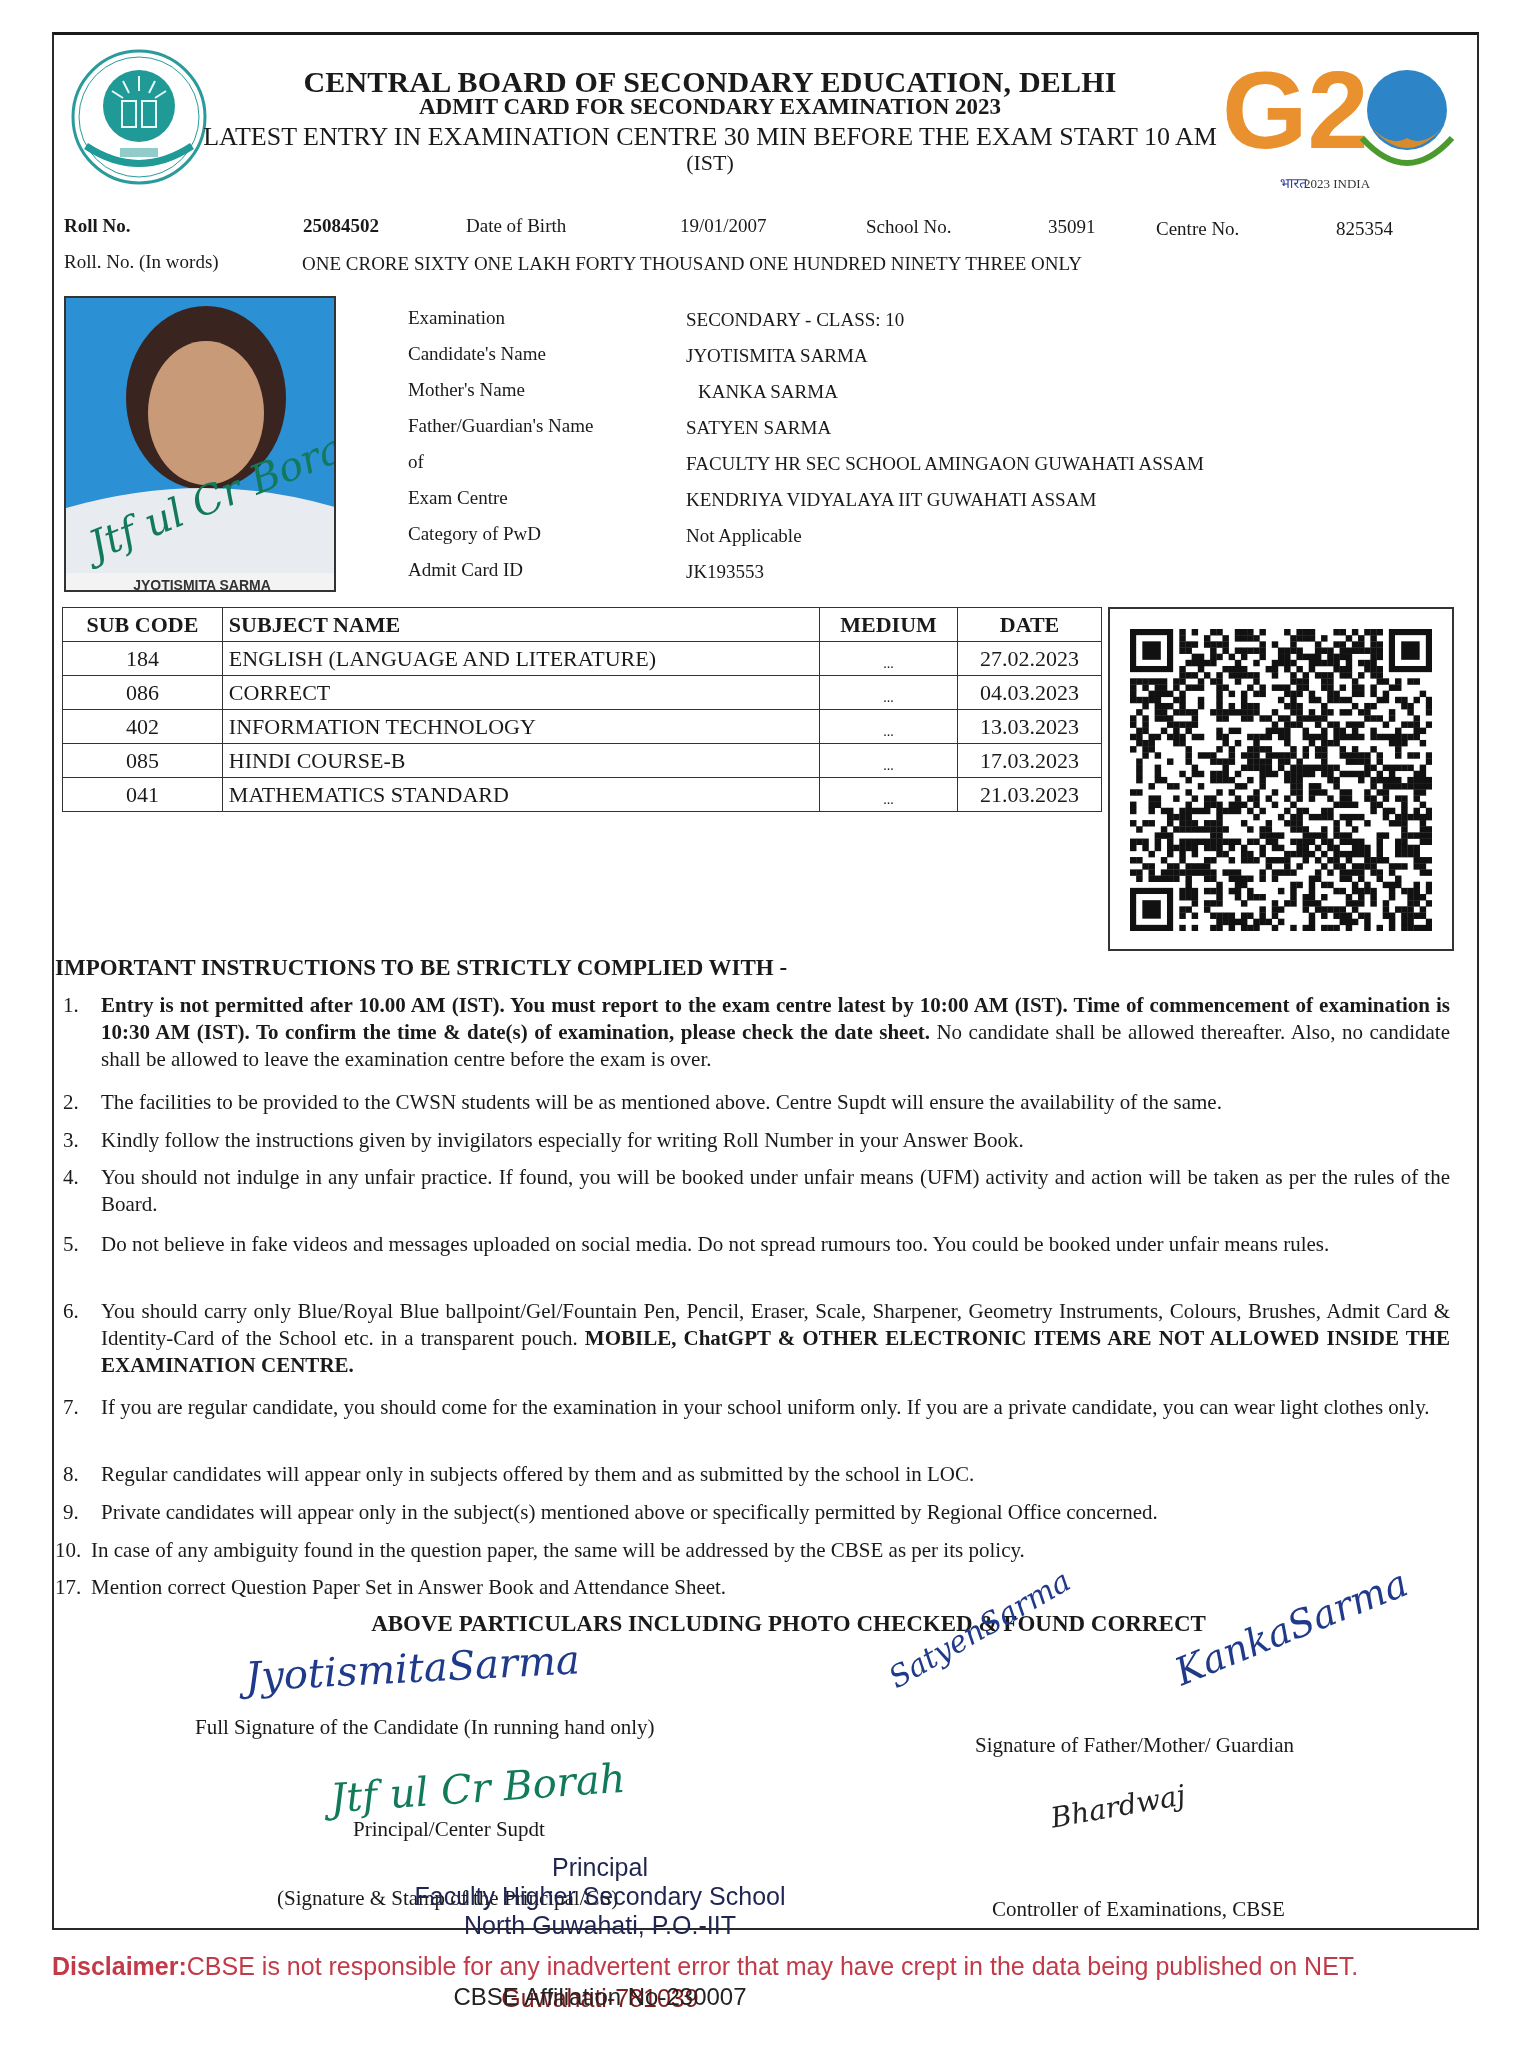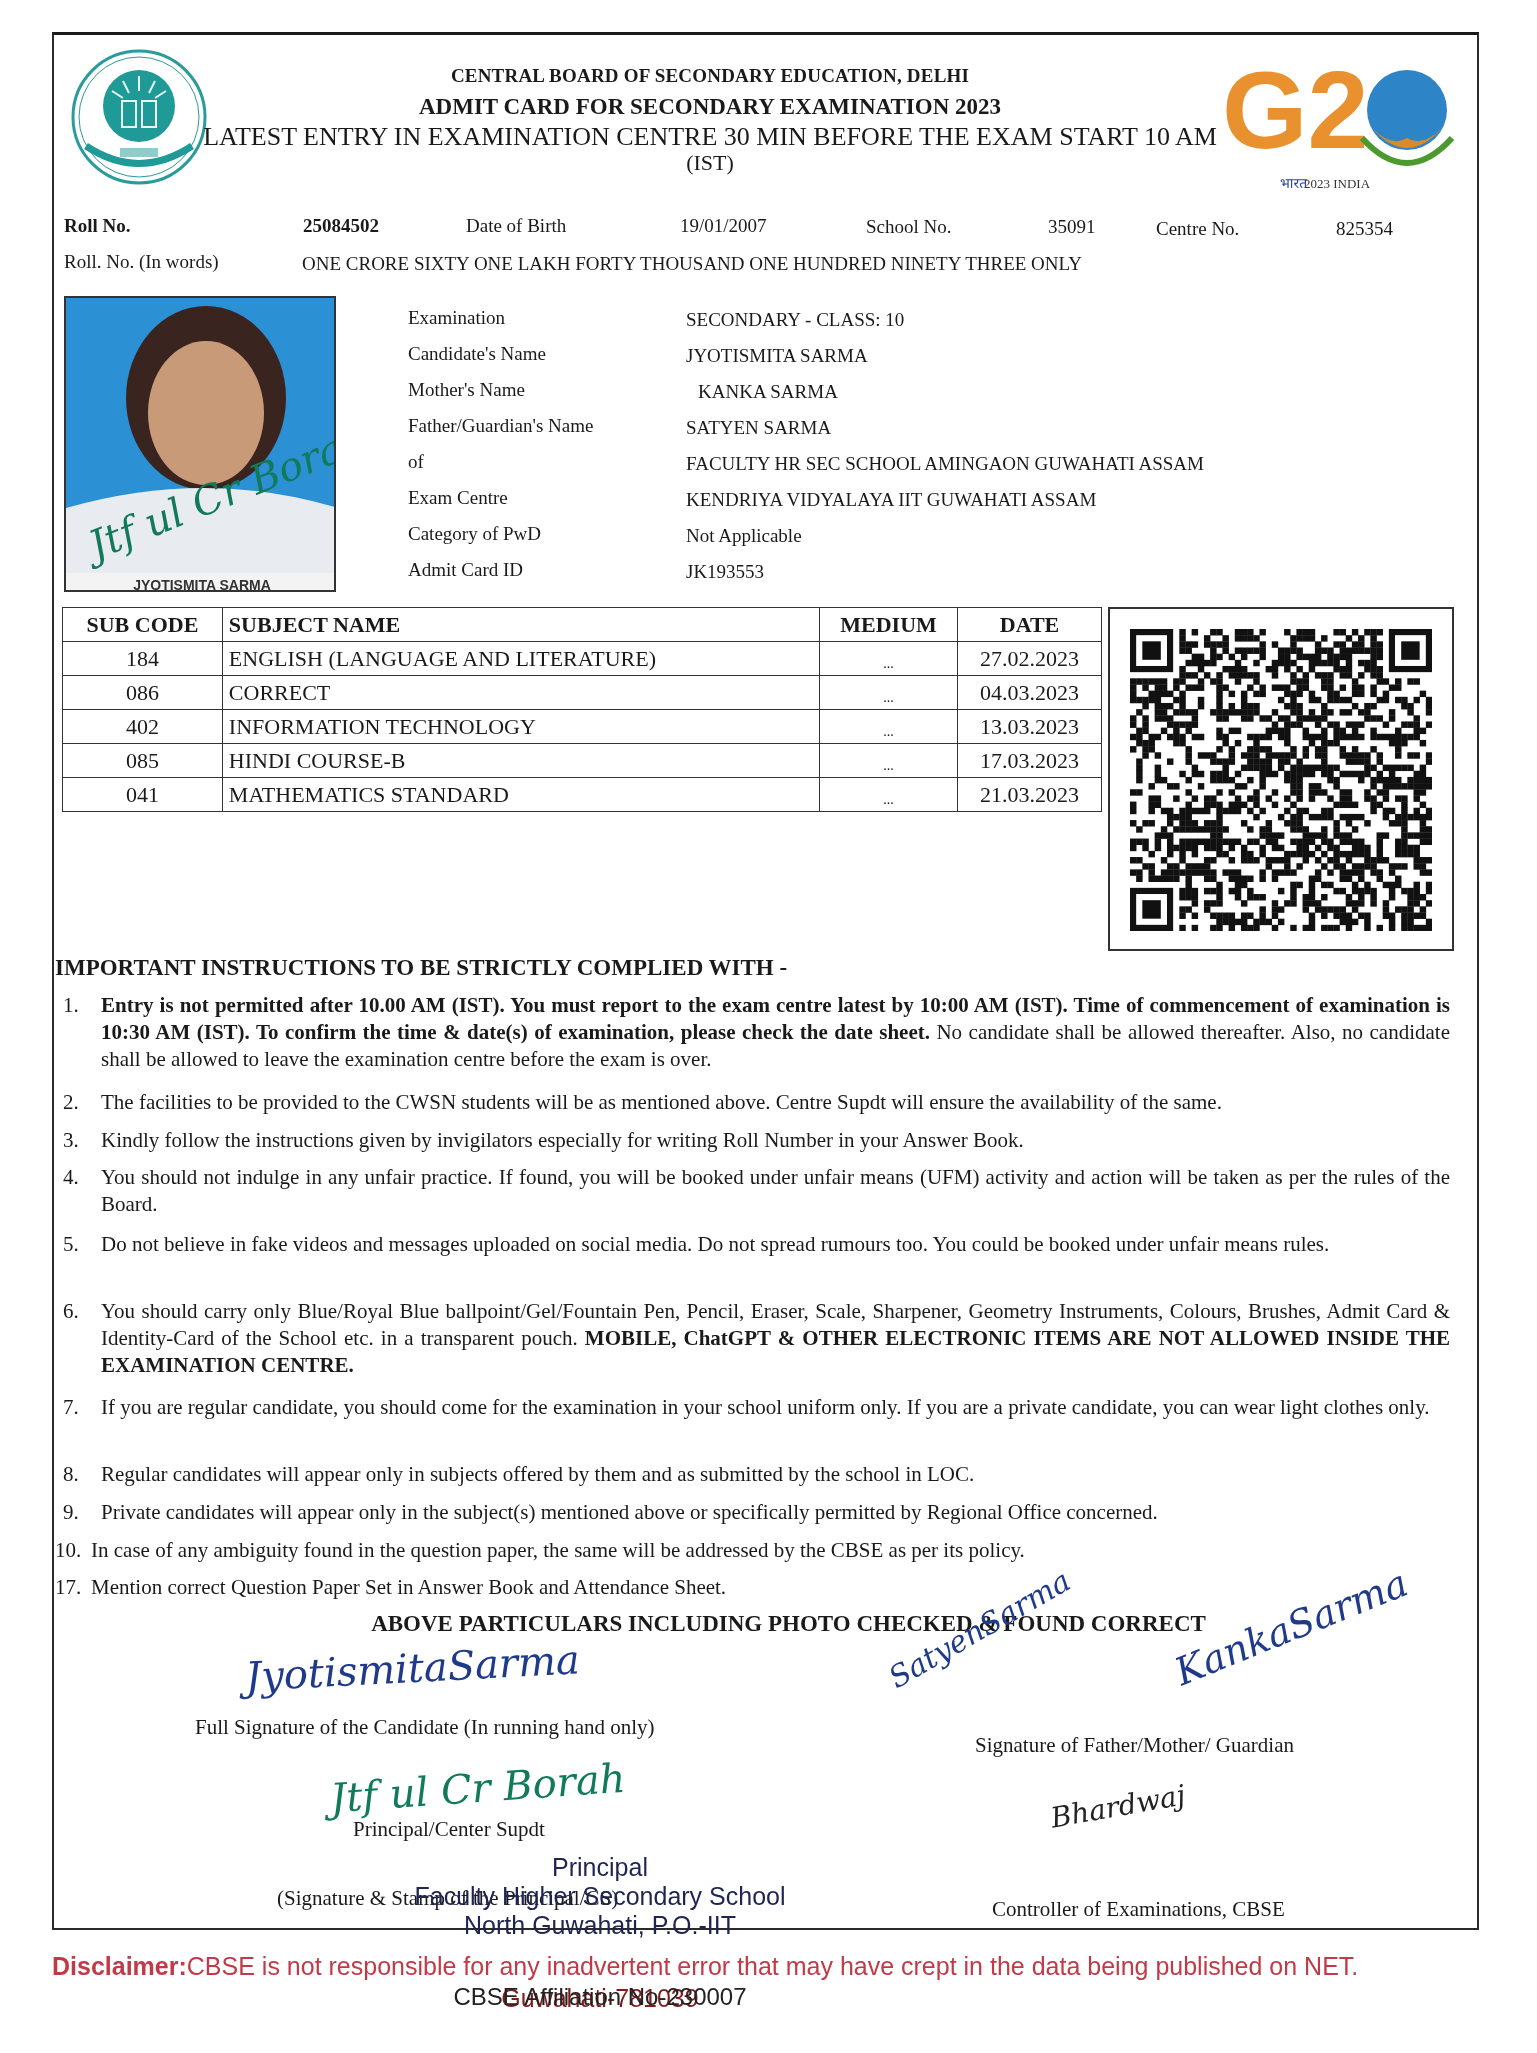--- a/index.html
+++ b/index.html
@@ -6,21 +6,21 @@
   body { width:1537px; height:2053px; position:relative; overflow:hidden;
          font-family:"Liberation Serif", serif; color:#1a1a1a; }
   .card { position:absolute; left:52px; top:32px; width:1427px; height:1898px;
           border:2px solid #2a2a2a; border-top:3px solid #1a1a1a; box-sizing:border-box; }
   .abs { position:absolute; }
 
   
   .logo-cbse { left:68px; top:46px; width:142px; height:142px; }
   .logo-g20 { left:1222px; top:48px; width:236px; height:148px; }
   .hdr { left:200px; width:1020px; text-align:center; }
-  .h1 { top:65px; font-size:19px; font-weight:bold; letter-spacing:0.2px; }
+  .h1 { top:65px; font-size:30px; font-weight:bold; letter-spacing:0.2px; }
   .h2 { top:94px; font-size:23px; font-weight:bold; }
   .h3 { top:122px; font-size:26px; }
   .h4 { top:150px; font-size:22px; }
 
   
   .f17 { font-size:19px; }
   .bold { font-weight:bold; }
 
   
   .photo { left:64px; top:296px; width:272px; height:296px; border:2px solid #333;

